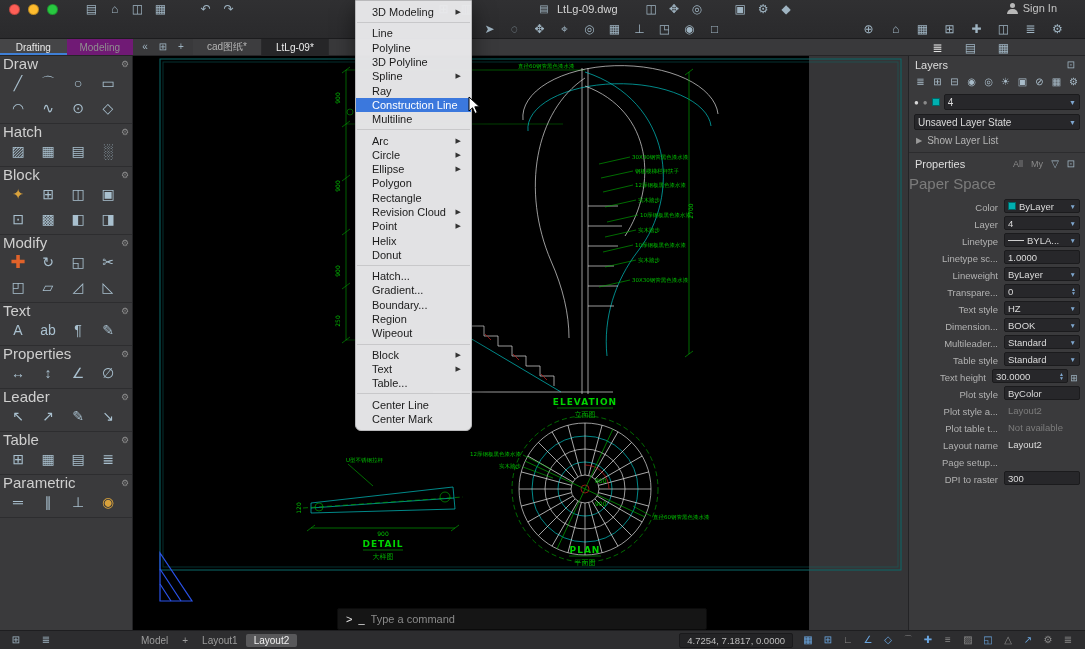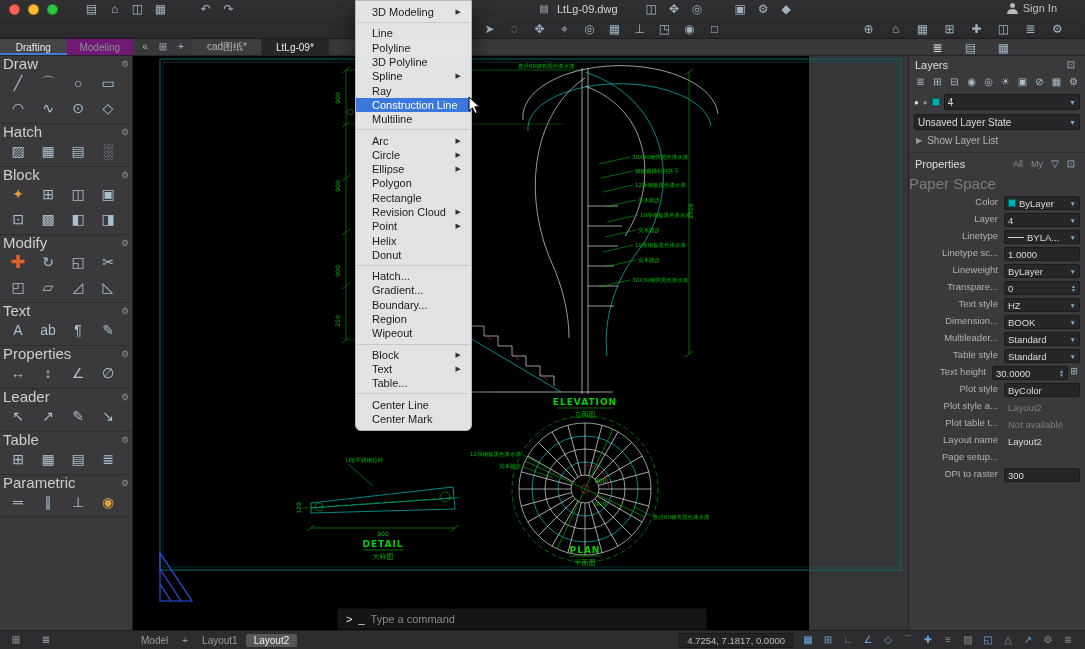--- a/index.html
+++ b/index.html
@@ -81,21 +81,21 @@
   .dot.dim{color:#8a8a8a}
   .swatch{width:8px;height:8px;background:#00b0b0;display:inline-block;border:1px solid #066}
   .ddl{display:flex;align-items:center;background:#27272a;border:1px solid #1b1b1d;border-radius:2px;height:16px;padding:0 3px;gap:4px;color:#dcdcdc;font-size:10px}
   .ddl .arrow{margin-left:auto;color:#7fa7cf;font-size:7px}
   .ddl.grow{flex:1}
   .wide{margin:0 5px 4px}
   .show-list{display:flex;align-items:center;gap:5px;color:#b4b4b4;font-size:10px;padding:1px 7px 4px}
   .show-list .tri{font-size:8px;color:#9a9a9a}
   .rp-div{height:1px;background:#2c2c2e;margin:2px 0}
   .space-row{color:#7c7c7c;font-size:15px;padding:3px 0 4px}
-  .prow{display:flex;align-items:flex-start;height:17px;padding:0 5px}
+  .prow{display:flex;align-items:flex-end;height:17px;padding:0 5px}
   .plabel{flex:1;text-align:right;margin-right:6px;color:#b2b2b2;font-size:9.5px;white-space:nowrap;overflow:hidden}
   .pval{width:76px;display:flex;align-items:center;background:#27272a;border:1px solid #1b1b1d;border-radius:2px;height:14px;padding:0 3px;gap:3px;color:#dcdcdc;font-size:9.5px}
   .pval .arrow{margin-left:auto;color:#7fa7cf;font-size:6.5px}
   .pval.flat{background:transparent;border-color:transparent}
   .pval.gray{background:transparent;border-color:transparent;color:#7c7c7c}
   .line-sample{width:16px;height:1px;background:#cfcfcf;display:inline-block}
   .stepper{margin-left:auto;display:flex;flex-direction:column;line-height:4.5px;color:#7fa7cf;font-size:5px}
   .after-ic{width:12px;color:#9fb4c2;font-size:9px;text-align:center}
 
   

